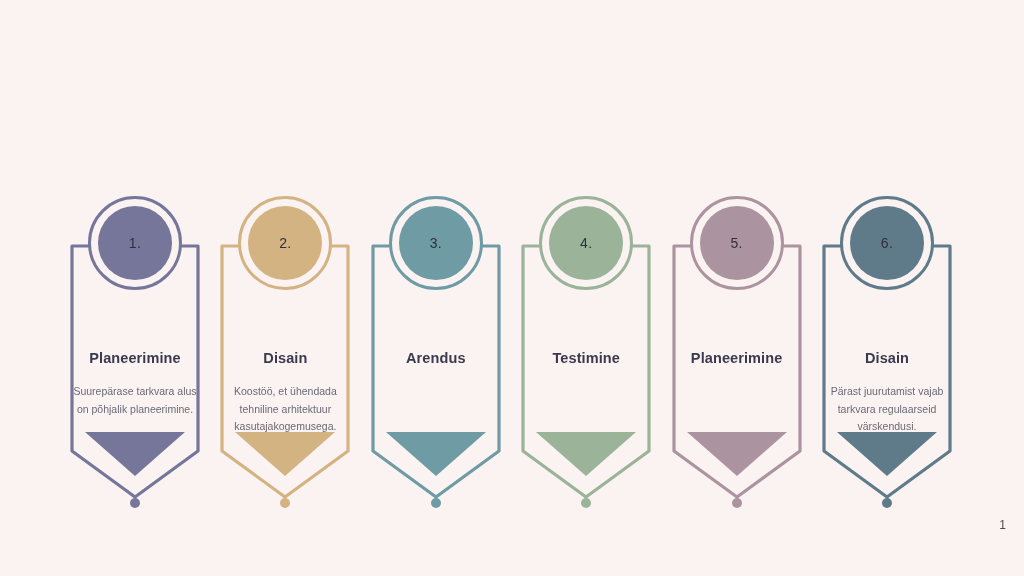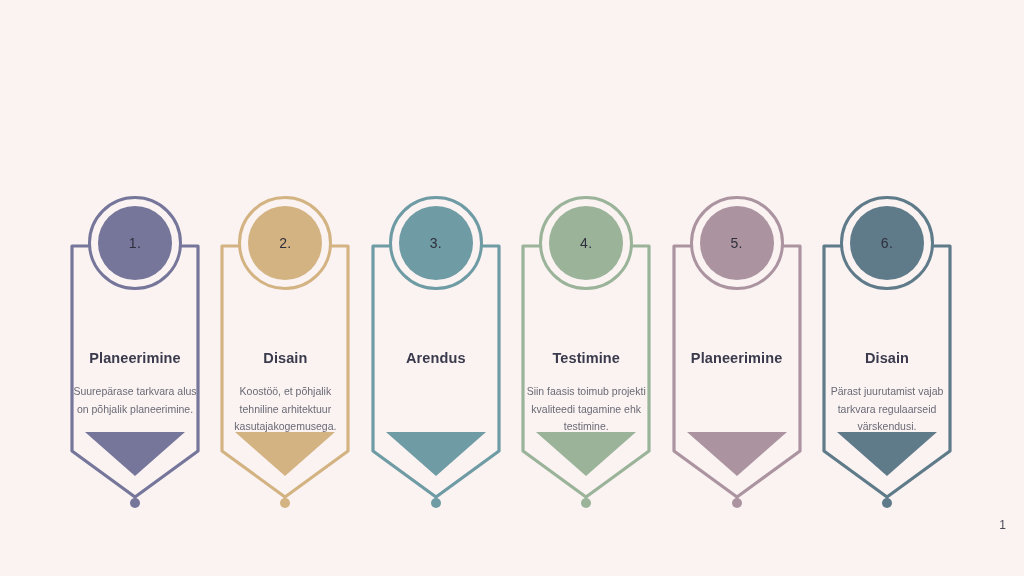--- a/index.html
+++ b/index.html
@@ -160,21 +160,21 @@
             <path d="M 17 188 L 117 188 L 67 232 Z" fill="#d4b383"></path>
           </svg>
         </div>
         <div class="badge">
           <div class="badge-inner">
             <span class="badge-num">2.</span>
           </div>
         </div>
         <div class="card-text">
           <div class="card-title">Disain</div>
-          <div class="card-desc">Koostöö, et põhjalik tehniline arhitektuur kasutajakogemusega.</div>
+          <div class="card-desc">Koostöö, et ühendada tehniline arhitektuur kasutajakogemusega.</div>
         </div>
         <div class="dot"></div>
       </div>
       <div class="card" style="left: 368.8px; color: rgb(110, 155, 164);">
         <div class="banner">
           <svg viewBox="0 0 134 278">
             <path d="M 44 2 L 4 2 L 4 207 L 67 253 L 130 207 L 130 2 L 90 2" fill="none" stroke="#6e9ba4" stroke-width="3.2" stroke-linejoin="round" stroke-linecap="round"></path>
             <path d="M 17 188 L 117 188 L 67 232 Z" fill="#6e9ba4"></path>
           </svg>
         </div>
@@ -195,21 +195,20 @@
             <path d="M 17 188 L 117 188 L 67 232 Z" fill="#9ab399"></path>
           </svg>
         </div>
         <div class="badge">
           <div class="badge-inner">
             <span class="badge-num">4.</span>
           </div>
         </div>
         <div class="card-text">
           <div class="card-title">Testimine</div>
-          <div class="card-desc">Siin faasis toimub projekti kvaliteedi tagamine ehk testimine.</div>
         </div>
         <div class="dot"></div>
       </div>
       <div class="card" style="left: 669.6px; color: rgb(171, 148, 160);">
         <div class="banner">
           <svg viewBox="0 0 134 278">
             <path d="M 44 2 L 4 2 L 4 207 L 67 253 L 130 207 L 130 2 L 90 2" fill="none" stroke="#ab94a0" stroke-width="3.2" stroke-linejoin="round" stroke-linecap="round"></path>
             <path d="M 17 188 L 117 188 L 67 232 Z" fill="#ab94a0"></path>
           </svg>
         </div>

